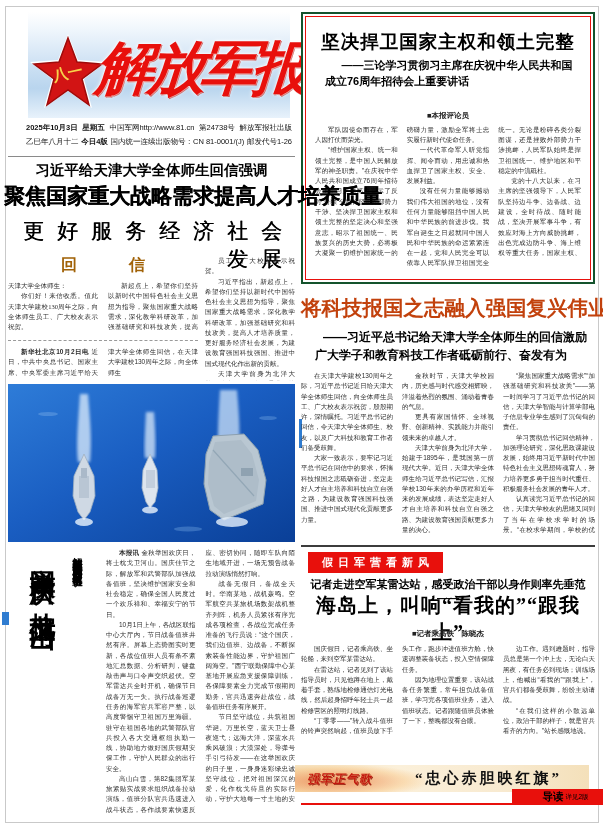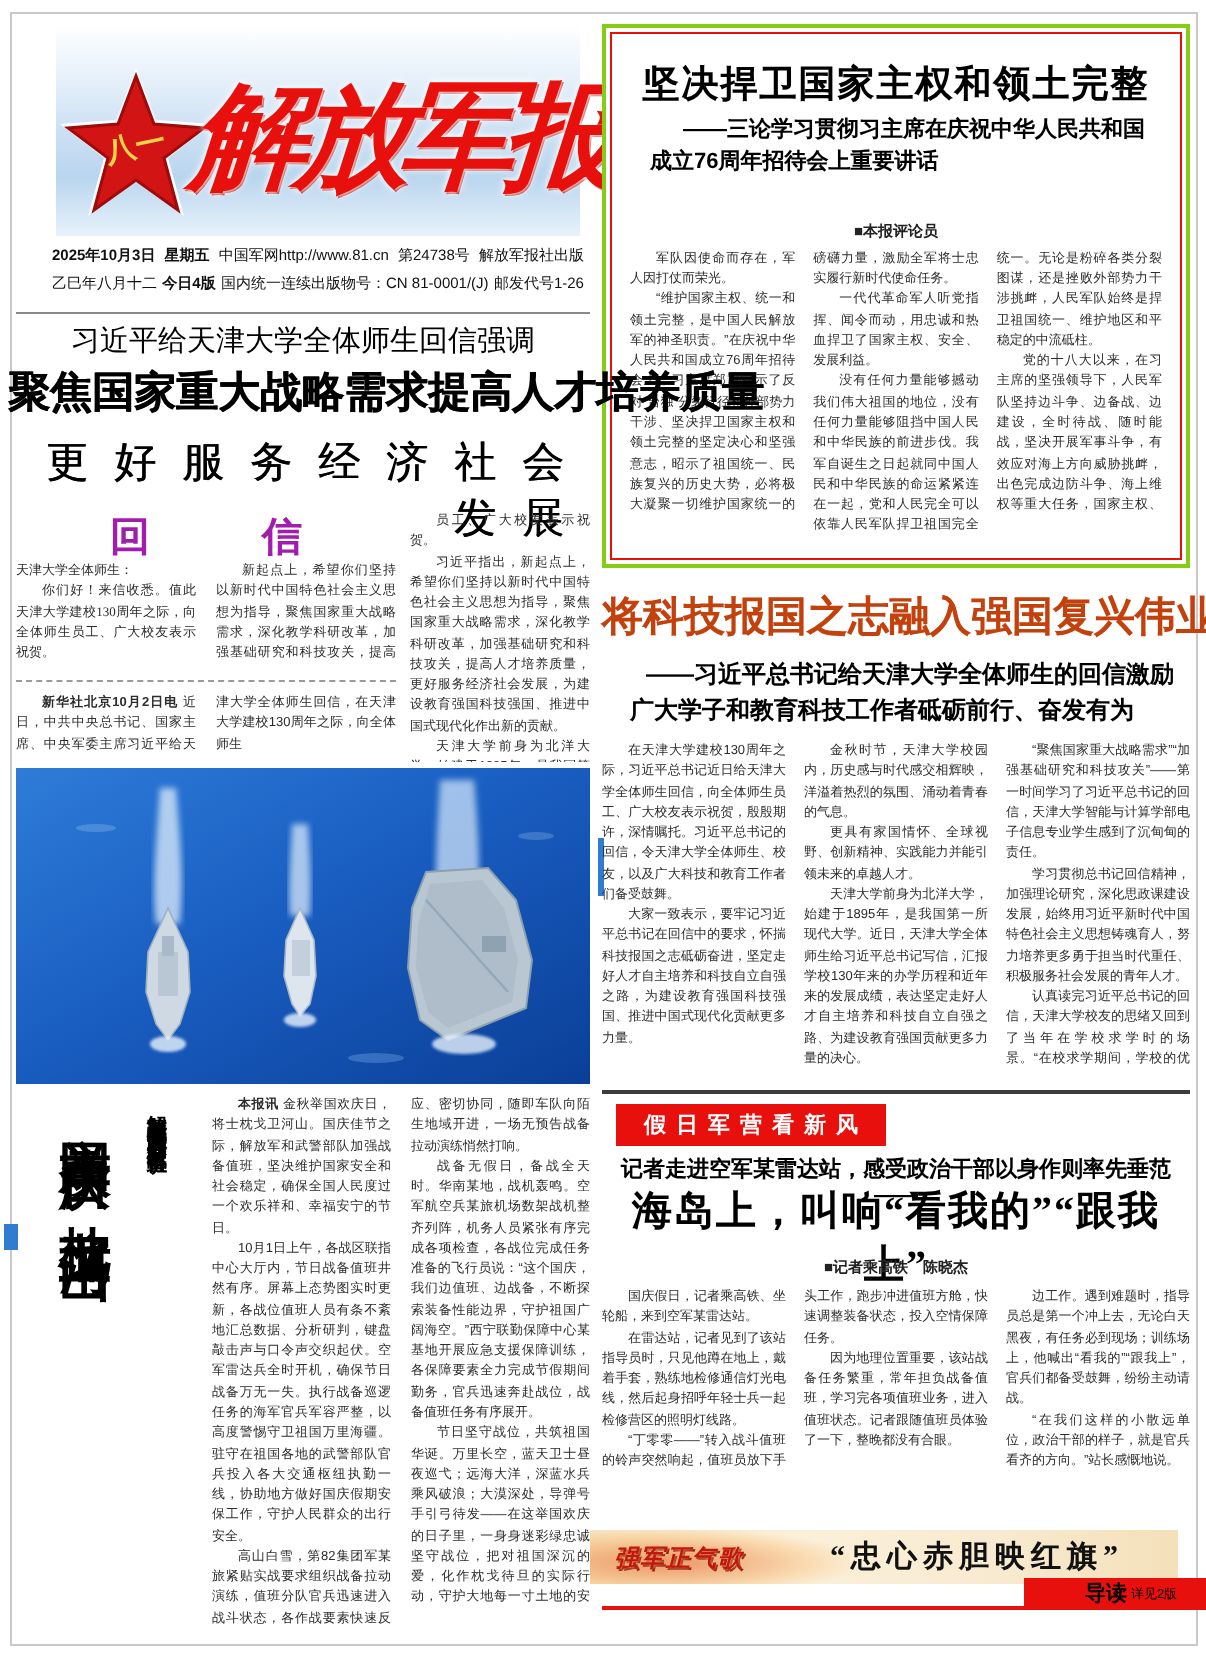--- a/index.html
+++ b/index.html
@@ -22,40 +22,40 @@
   .mast-rule{position:absolute;left:8px;top:156px;width:287px;height:0;border-top:1px solid #8a8a8a;}
   
   .smallbody{font-size:6.5px;line-height:1.58;text-align:justify;color:#2c2c2c;overflow:hidden;}
   .smallbody p{margin:0;text-indent:2em;}
   .smallbody p.noindent{text-indent:0;}
   .cols2{column-count:2;column-gap:10px;}
   .cols3{column-count:3;column-gap:9px;}
   .contents{display:contents;}
   
   .edit-box{position:absolute;left:301px;top:12px;width:294px;height:272px;
-        border:2px solid #84cc16;box-sizing:border-box;background:#fff;}
+        border:2px solid #14532d;box-sizing:border-box;background:#fff;}
   .edit-inner{position:absolute;inset:2px;border:1px solid #e8100c;padding:6px 9px 4px;box-sizing:border-box;}
   .edit-headline{font-size:18.5px;font-weight:900;text-align:center;letter-spacing:1px;
         margin:6px 0 4px;color:#000;}
   .edit-sub{font-size:11px;font-weight:bold;line-height:1.45;color:#000;}
   .edit-sub .l1{text-align:center;padding-left:18px;}
   .edit-sub .l2{padding-left:10px;}
   .edit-byline{font-size:7.5px;font-weight:bold;text-align:center;margin:21px 0 4px;}
   .edit-body{height:152px;}
   
   .lead-kicker{position:absolute;left:8px;top:161px;width:287px;text-align:center;
-        font-size:14.5px;font-weight:400;color:#000;}
+        font-size:14.5px;font-weight:700;color:#000;}
   .lead-h1{position:absolute;left:4px;top:182px;width:295px;text-align:center;
         font-size:21px;font-weight:900;color:#000;white-space:nowrap;
         text-shadow:.4px 0 0 #000;}
   .lead-h2{position:absolute;left:8px;top:217px;width:287px;text-align:right;
         font-size:21px;font-weight:400;letter-spacing:13px;color:#000;text-indent:13px;
         text-shadow:.4px 0 0 #000;}
   .letter-title{position:absolute;left:8px;top:255px;width:190px;text-align:center;
-        font-size:20px;font-weight:900;letter-spacing:18px;text-indent:18px;color:#a21caf;}
+        font-size:16px;font-weight:900;letter-spacing:18px;text-indent:18px;color:#a16207;}
   .letter-body{position:absolute;left:8px;top:281px;width:190px;height:56px;
         font-family:"Liberation Serif",serif;}
   .letter-dash{position:absolute;left:8px;top:340px;width:190px;border-top:1px dashed #9a9a9a;}
   .report-body{position:absolute;left:8px;top:347px;width:190px;height:34px;}
   .side-col{position:absolute;left:205px;top:256px;width:90px;height:125px;}
   
   .photo{position:absolute;left:8px;top:384px;width:287px;height:158px;overflow:hidden;}
   
   .v-headline{position:absolute;left:26px;top:548px;height:276px;
         writing-mode:vertical-rl;text-orientation:upright;

